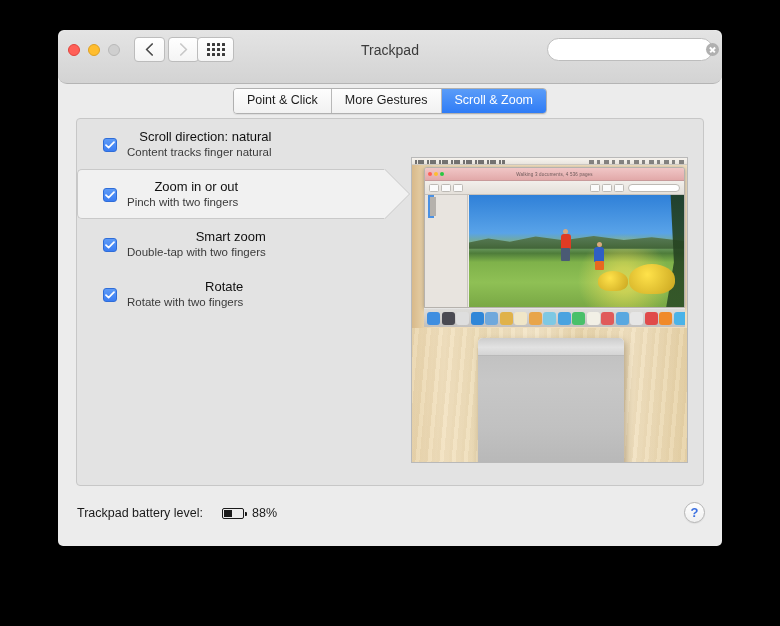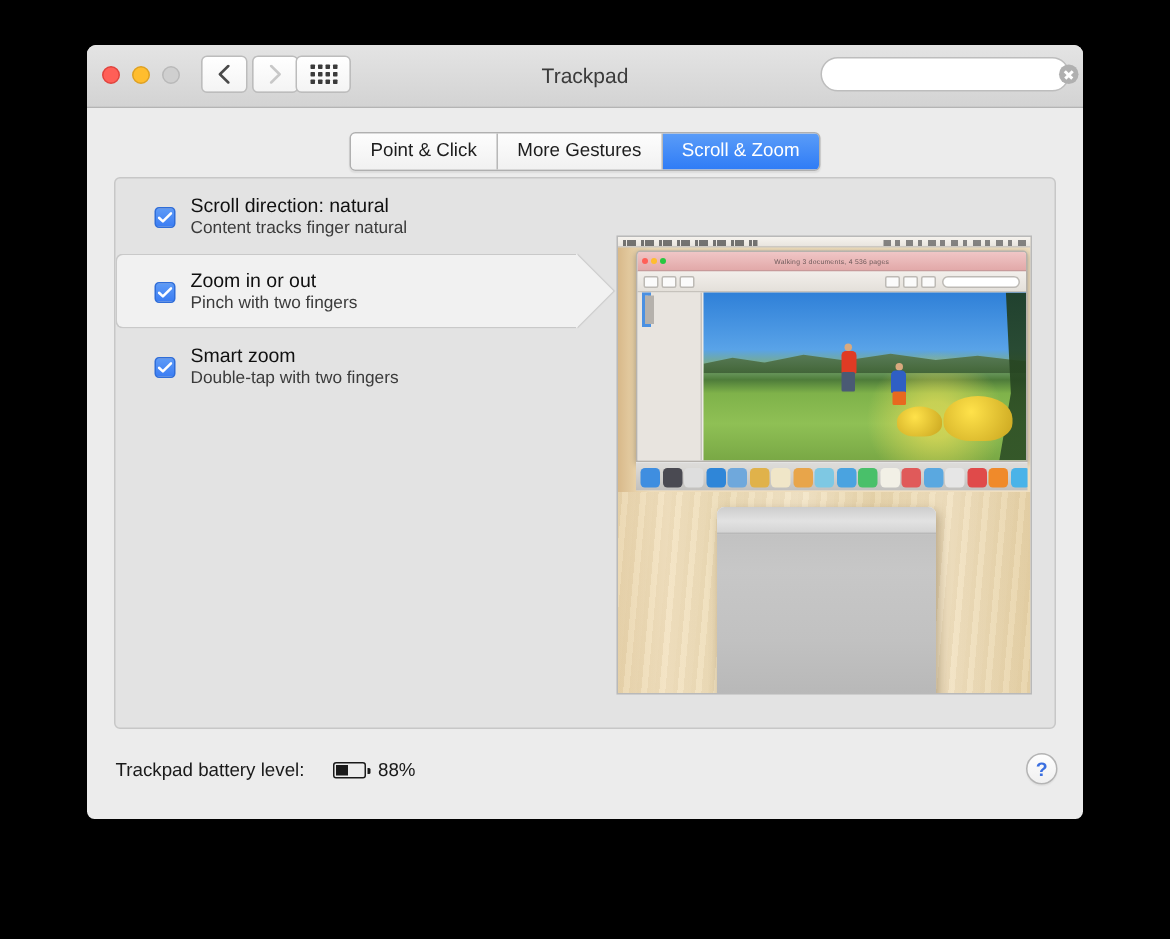--- a/index.html
+++ b/index.html
@@ -21,23 +21,24 @@
     height: 516px;
     background: #ececec;
     border-radius: 6px 6px 5px 5px;
     overflow: hidden;
     box-shadow: 0 3px 14px rgba(0,0,0,0.55);
   }
 
   
   .titlebar {
     position: relative;
-    height: 42px;
+    height: 54px;
     background: linear-gradient(to bottom, #e4e4e4 0%, #d3d3d3 100%);
     border-bottom: 1px solid #b4b4b4;
+    border-radius: 9px;
   }
 
   .traffic-lights {
     position: absolute;
     left: 10px;
     top: 14px;
     display: flex;
     gap: 8px;
   }
   .light {
@@ -213,20 +214,21 @@
     border: 1px solid #2f6dd8;
     flex: 0 0 auto;
     display: flex; align-items: center; justify-content: center;
     margin-top: 1px;
   }
   .cbox svg { display:block; }
   .opttext {
     position: relative;
     z-index: 2;
     margin-left: 10px;
+    text-align: right;
   }
   .opttitle {
     font-size: 13px;
     color: #101010;
     line-height: 16px;
   }
   .optsub {
     font-size: 11.5px;
     color: #3b3b3b;
     line-height: 15px;
@@ -595,20 +597,31 @@
           <svg width="10" height="8" viewBox="0 0 10 8">
             <path d="M1 4.2 L3.6 6.6 L9 1.2" stroke="#ffffff" stroke-width="1.7" fill="none" stroke-linecap="round" stroke-linejoin="round"></path>
           </svg>
         </span>
         <span class="opttext">
           <span class="opttitle" style="display:block">Smart zoom</span>
           <span class="optsub" style="display:block">Double-tap with two fingers</span>
         </span>
       </div>
 
+      <div class="optrow">
+        <span class="cbox">
+          <svg width="10" height="8" viewBox="0 0 10 8">
+            <path d="M1 4.2 L3.6 6.6 L9 1.2" stroke="#ffffff" stroke-width="1.7" fill="none" stroke-linecap="round" stroke-linejoin="round"></path>
+          </svg>
+        </span>
+        <span class="opttext">
+          <span class="opttitle" style="display:block">Rotate</span>
+          <span class="optsub" style="display:block">Rotate with two fingers</span>
+        </span>
+      </div>
     </div>
 
     <div class="preview">
 
       <div class="shot">
         <div class="shot-menubar">
           <span class="mb-left"></span>
           <span class="mb-right"></span>
         </div>
 

